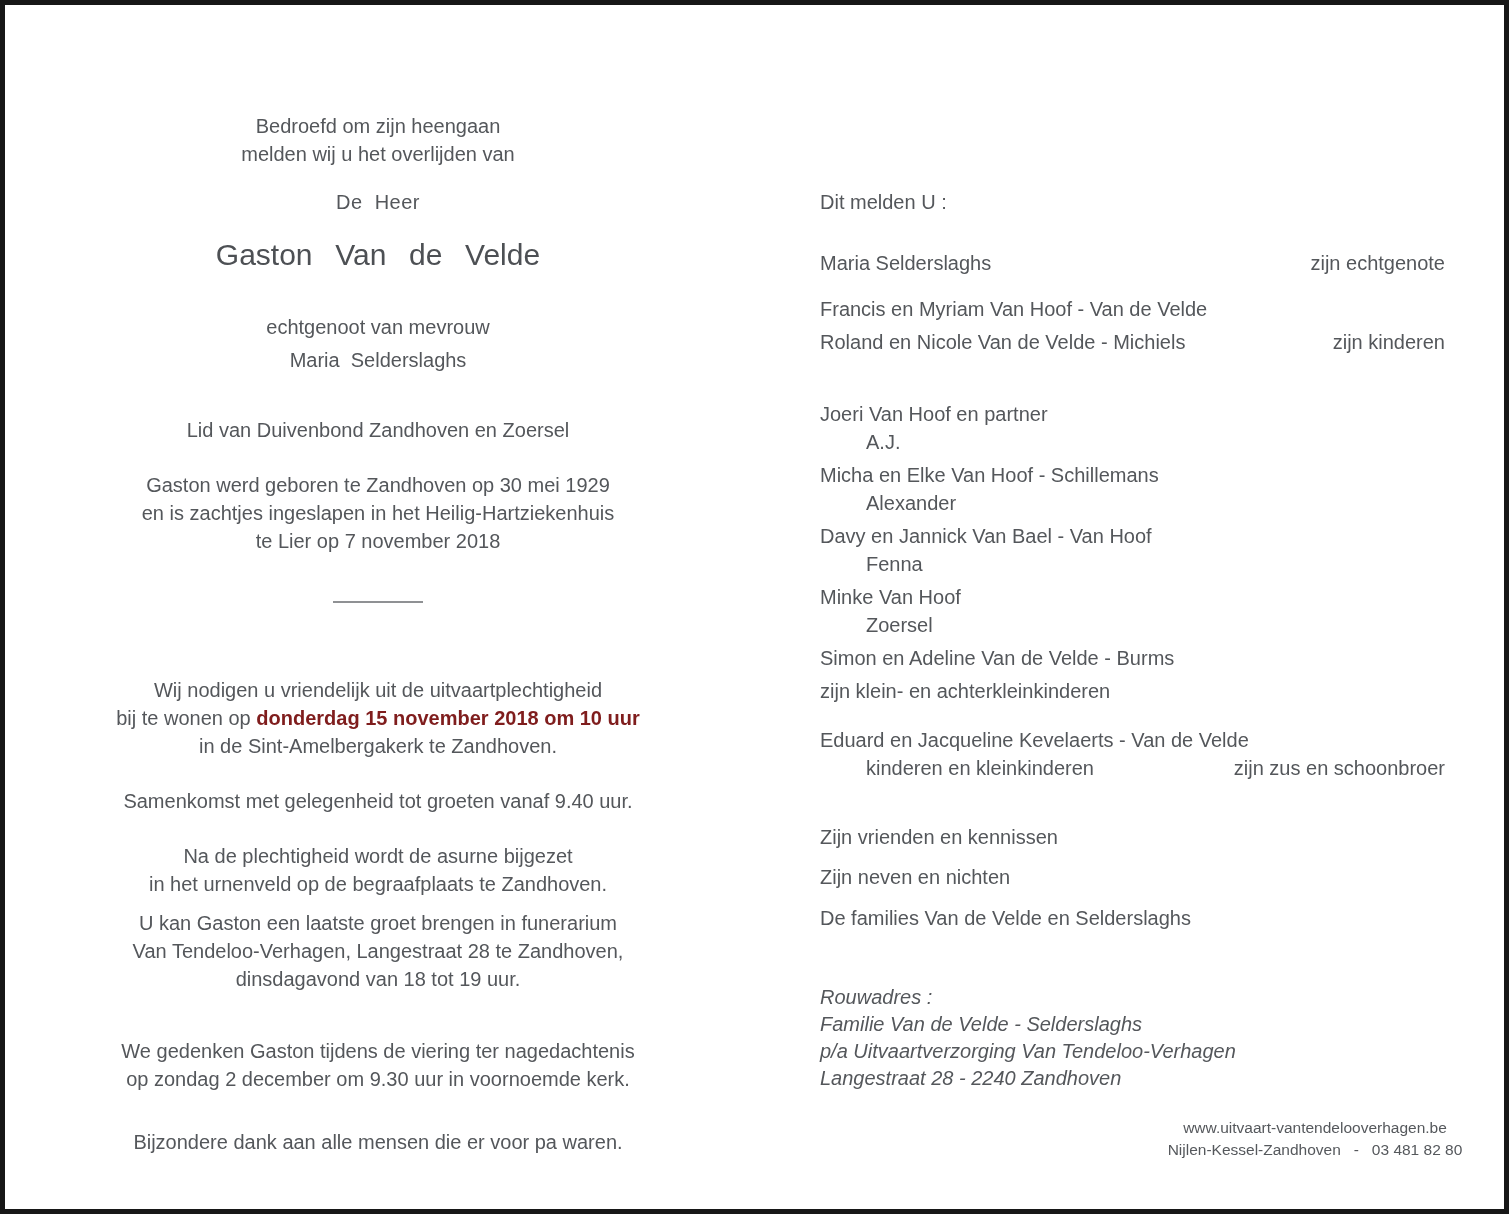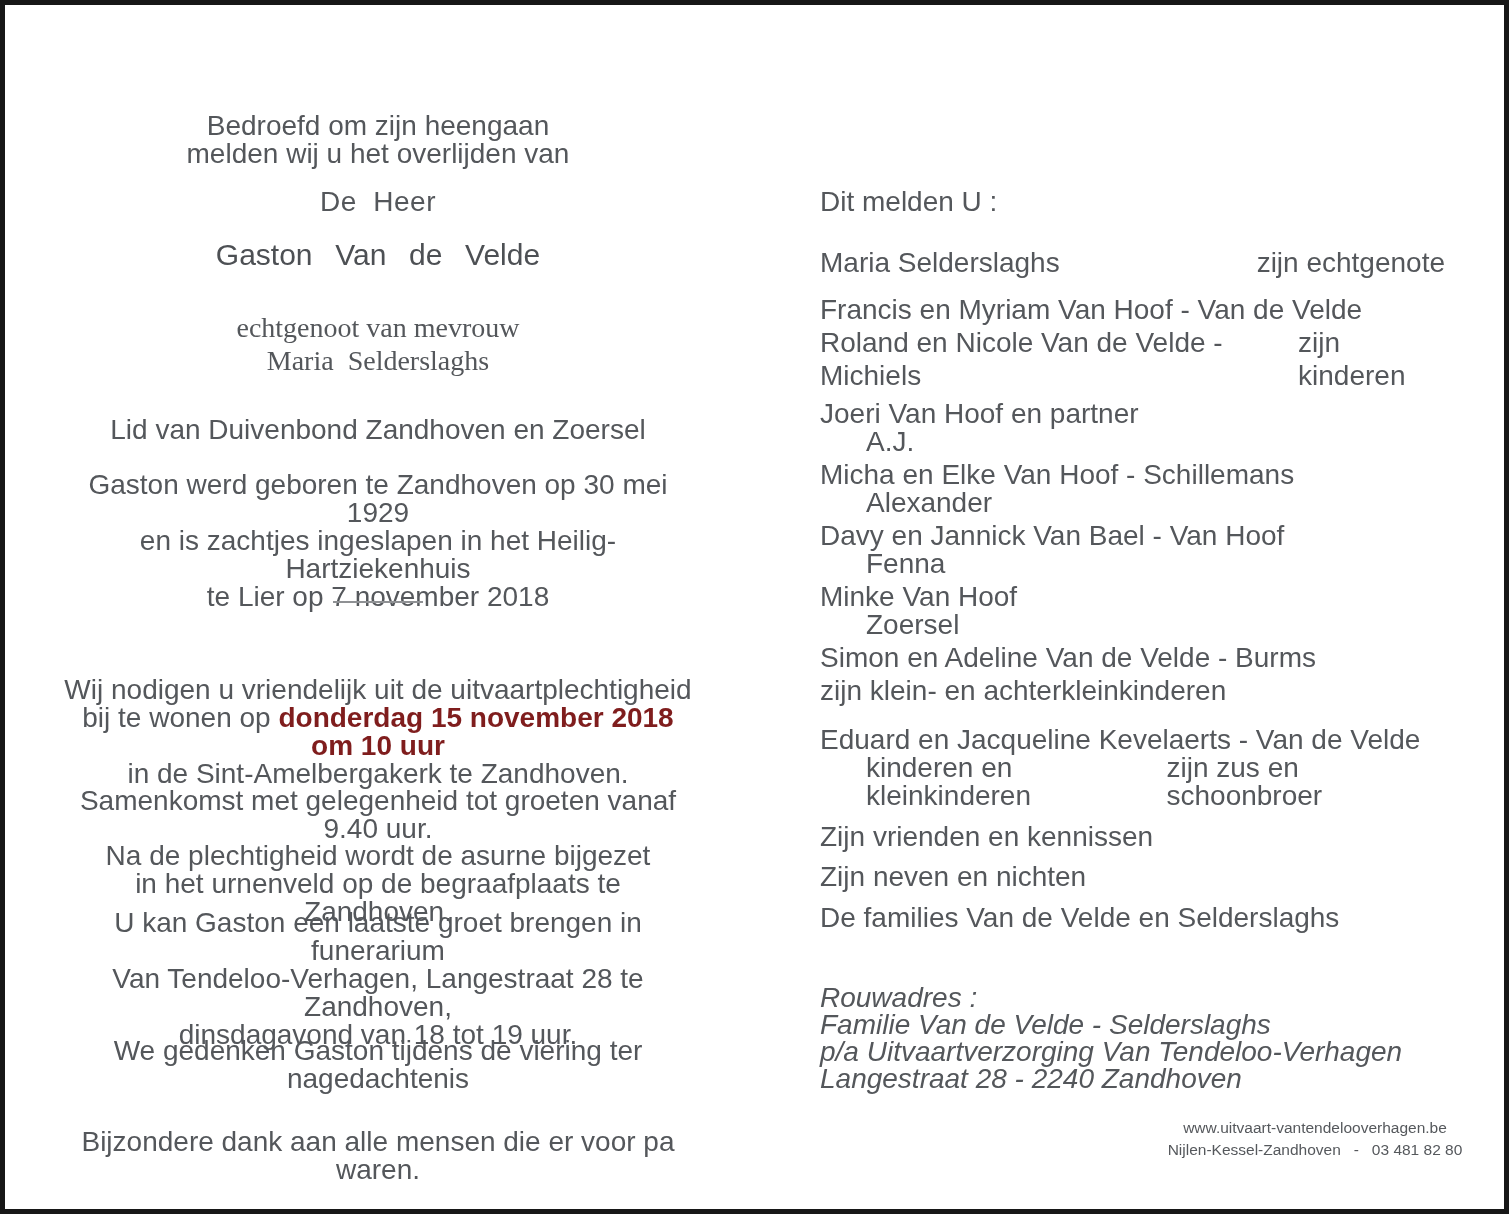--- a/index.html
+++ b/index.html
@@ -7,35 +7,35 @@
     position: relative;
     width: 1509px;
     height: 1214px;
     box-sizing: border-box;
     background: #ffffff;
     border: 5px solid #171717;
     font-family: "Liberation Sans", "DejaVu Sans", sans-serif;
     color: #54575b;
     overflow: hidden;
   }
-  .blk { position: absolute; font-size: 28px; line-height: 28px; }
+  .blk { position: absolute; font-size: 20px; line-height: 28px; }
   
   .lc { left: 57px; width: 632px; text-align: center; }
   
   .rc { left: 815px; width: 625px; text-align: left; }
 
   .honorific { letter-spacing: 0.5px; white-space: pre; }
   .deceased-name {
     font-size: 30px;
     line-height: 48px;
     color: #4d5054;
     white-space: pre;
     word-spacing: 3px;
   }
-  .spouse-blk { line-height: 33px; font-family: Liberation Serif, serif; }
+  .spouse-blk { line-height: 33px; }
   .spouse-name { white-space: pre; }
   .lh33 { line-height: 33px; }
   .emph { font-weight: bold; color: #7f1d1d; }
   .divider {
     position: absolute;
     left: 328px;
     top: 596px;
     width: 90px;
     height: 0;
     border-top: 2px solid #8f9194;
@@ -99,20 +99,21 @@
   </div>
 
   <div class="blk lc" style="top:904px">
     <div>U kan Gaston een laatste groet brengen in funerarium</div>
     <div>Van Tendeloo-Verhagen, Langestraat 28 te Zandhoven,</div>
     <div>dinsdagavond van 18 tot 19 uur.</div>
   </div>
 
   <div class="blk lc" style="top:1032px">
     <div>We gedenken Gaston tijdens de viering ter nagedachtenis</div>
+    <div>op zondag 2 december om 9.30 uur in voornoemde kerk.</div>
   </div>
 
   <div class="blk lc" style="top:1123px">Bijzondere dank aan alle mensen die er voor pa waren.</div>
 
   <div class="blk rc" style="top:183px">Dit melden U :</div>
 
   <div class="blk rc row" style="top:244px">
     <span>Maria Selderslaghs</span>
     <span class="rel">zijn echtgenote</span>
   </div>

